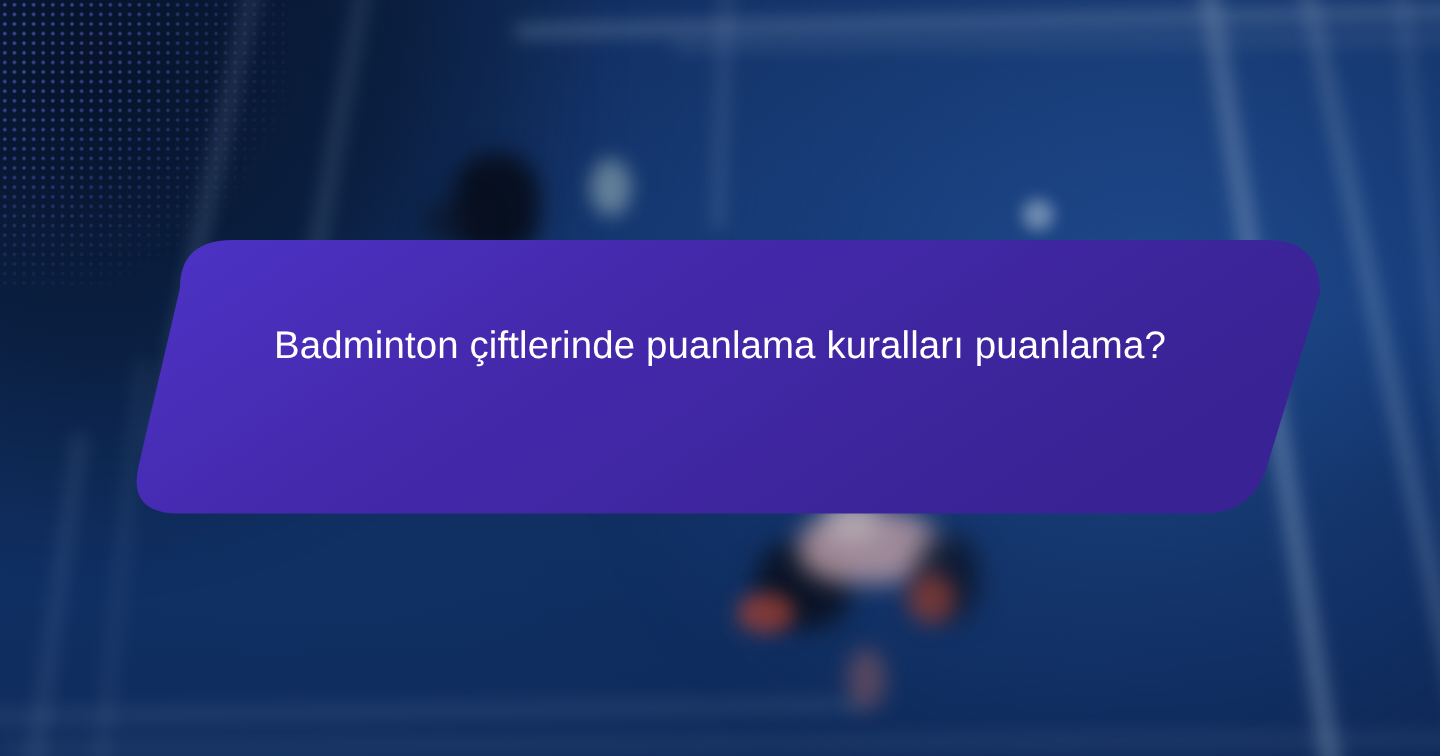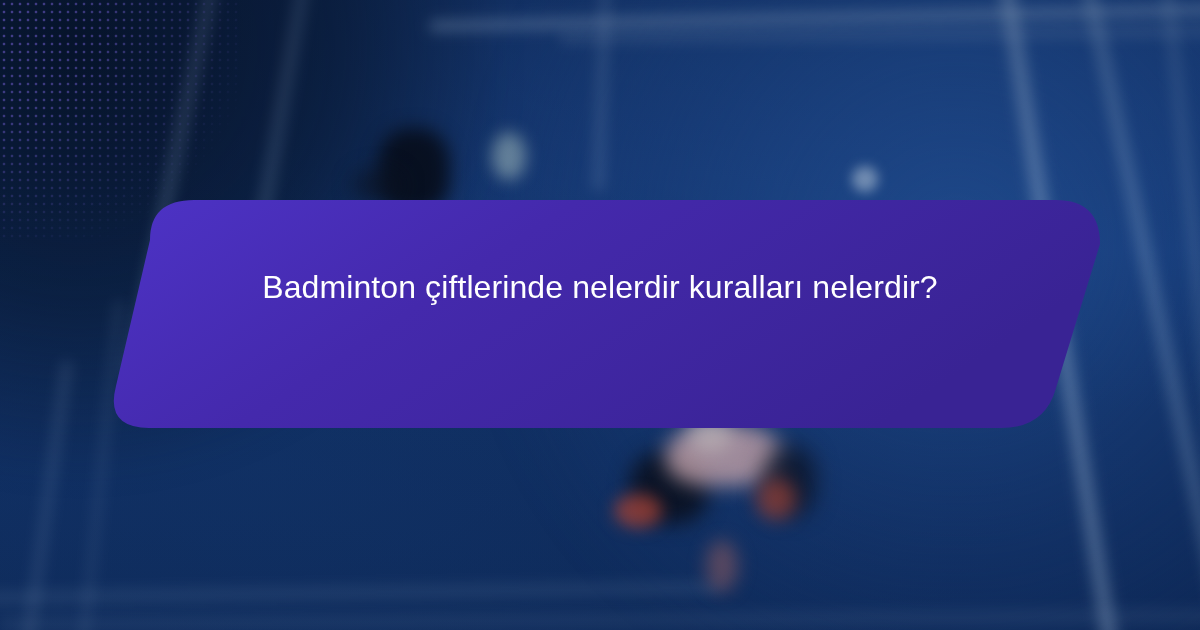--- a/index.html
+++ b/index.html
@@ -234,16 +234,16 @@
             L 960,192
             Q 949,232 905,232
             L 53,232
             Q 9,232 20,190
             L 54,44
             Q 54,4 98,4
             Z" fill="url(#cardGrad)"></path>
       </svg>
     </div>
 
-    <div class="card-text">Badminton çiftlerinde nelerdir kuralları nelerdir?</div>
+    <div class="card-text">Badminton çiftlerinde puanlama kuralları puanlama?</div>
   </div>
 
 </div>
 
 </body></html>

